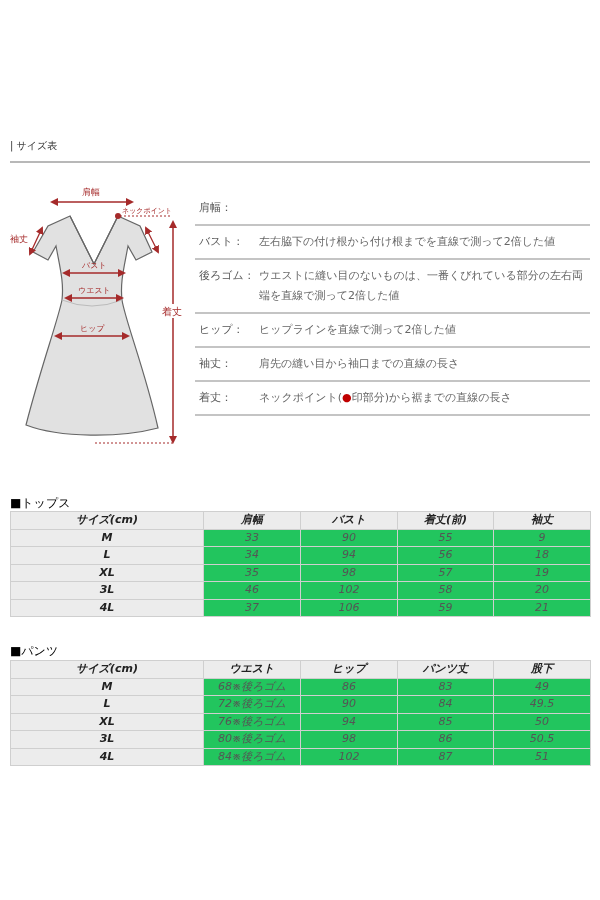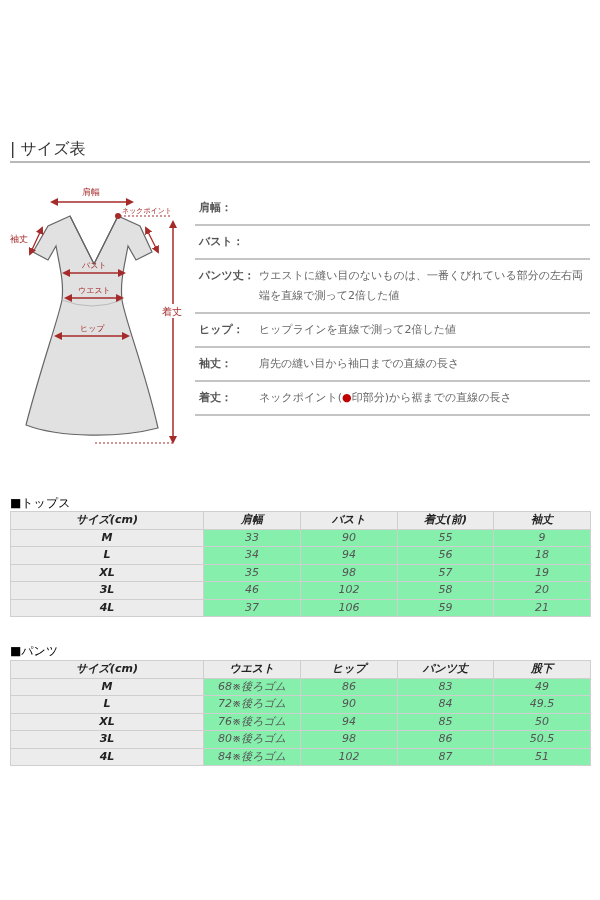--- a/index.html
+++ b/index.html
@@ -1,46 +1,46 @@
 <!DOCTYPE html>
 <html><head>
 <meta charset="utf-8">
 <style>
   html, body { margin:0; padding:0; }
   body {
     width:600px; height:900px; background:#ffffff; position:relative; overflow:hidden;
     font-family:"DejaVu Sans","Liberation Sans",sans-serif; color:#444;
   }
   .title {
-    position:absolute; left:10px; top:139px; font-size:16px; color:#333;
+    position:absolute; left:10px; top:139px; font-size:10px; color:#333;
   }
   .title-line {
     position:absolute; left:10px; top:161px; width:580px; height:2px; background:#b8b8b8;
   }
   .diagram { position:absolute; left:0; top:180px; width:195px; height:270px; }
   .desc {
     position:absolute; left:195px; top:192px; width:395px;
   }
   .desc-row {
     display:flex; border-bottom:2px solid #c4c4c4; padding:6px 0 6px 0; font-size:11px; line-height:20px;
   }
-  .desc-term { width:60px; flex:none; color:#555; font-weight:bold; font-size:11px; padding-left:4px; }
+  .desc-term { width:60px; flex:none; color:#555; font-weight:normal; font-size:11px; padding-left:4px; }
   .desc-text { flex:1; color:#666; }
   .desc-text .dot { color:#c00000; }
   .section-head { position:absolute; left:10px; font-size:12px; color:#000000; }
   table.size {
     position:absolute; left:10px; width:580px; border-collapse:collapse;
     font-size:11px; table-layout:fixed;
   }
   table.size th, table.size td {
     border:1px solid #cfcfcf; height:16.5px; padding:0; text-align:center; line-height:16px;font-style:italic;
   }
   table.size th { background:#ececec; color:#222; font-weight:bold; }
   table.size td.rowhead { background:#ececec; color:#222; font-weight:bold; }
-  table.size td { color:#555; background:#86efac; }
+  table.size td { color:#555; background:#22c55e; }
   table.size col.c0 { width:193px; }
   table.size col.c1 { width:97px; }
   table.size col.c2 { width:97px; }
   table.size col.c3 { width:96px; }
   table.size col.c4 { width:97px; }
 </style>
 </head>
 <body>
 
 <div class="title">| サイズ表</div>
@@ -86,23 +86,24 @@
     <line x1="95" y1="263" x2="173" y2="263" stroke="#a52a2a" stroke-width="1" stroke-dasharray="2,2"></line>
   </svg>
 </div>
 
 <div class="desc">
   <div class="desc-row">
     <span class="desc-term">肩幅：</span>
   </div>
   <div class="desc-row">
     <span class="desc-term">バスト：</span>
-  </div>
-  <div class="desc-row">
-    <span class="desc-term">パンツ丈：</span>
+    <span class="desc-text">左右脇下の付け根から付け根までを直線で測って2倍した値</span>
+  </div>
+  <div class="desc-row">
+    <span class="desc-term">後ろゴム：</span>
     <span class="desc-text">
       <span style="display:block">ウエストに縫い目のないものは、一番くびれている部分の左右両端を直線で測って2倍した値</span>
     </span>
   </div>
   <div class="desc-row">
     <span class="desc-term">ヒップ：</span>
     <span class="desc-text">ヒップラインを直線で測って2倍した値</span>
   </div>
   <div class="desc-row">
     <span class="desc-term">袖丈：</span>

